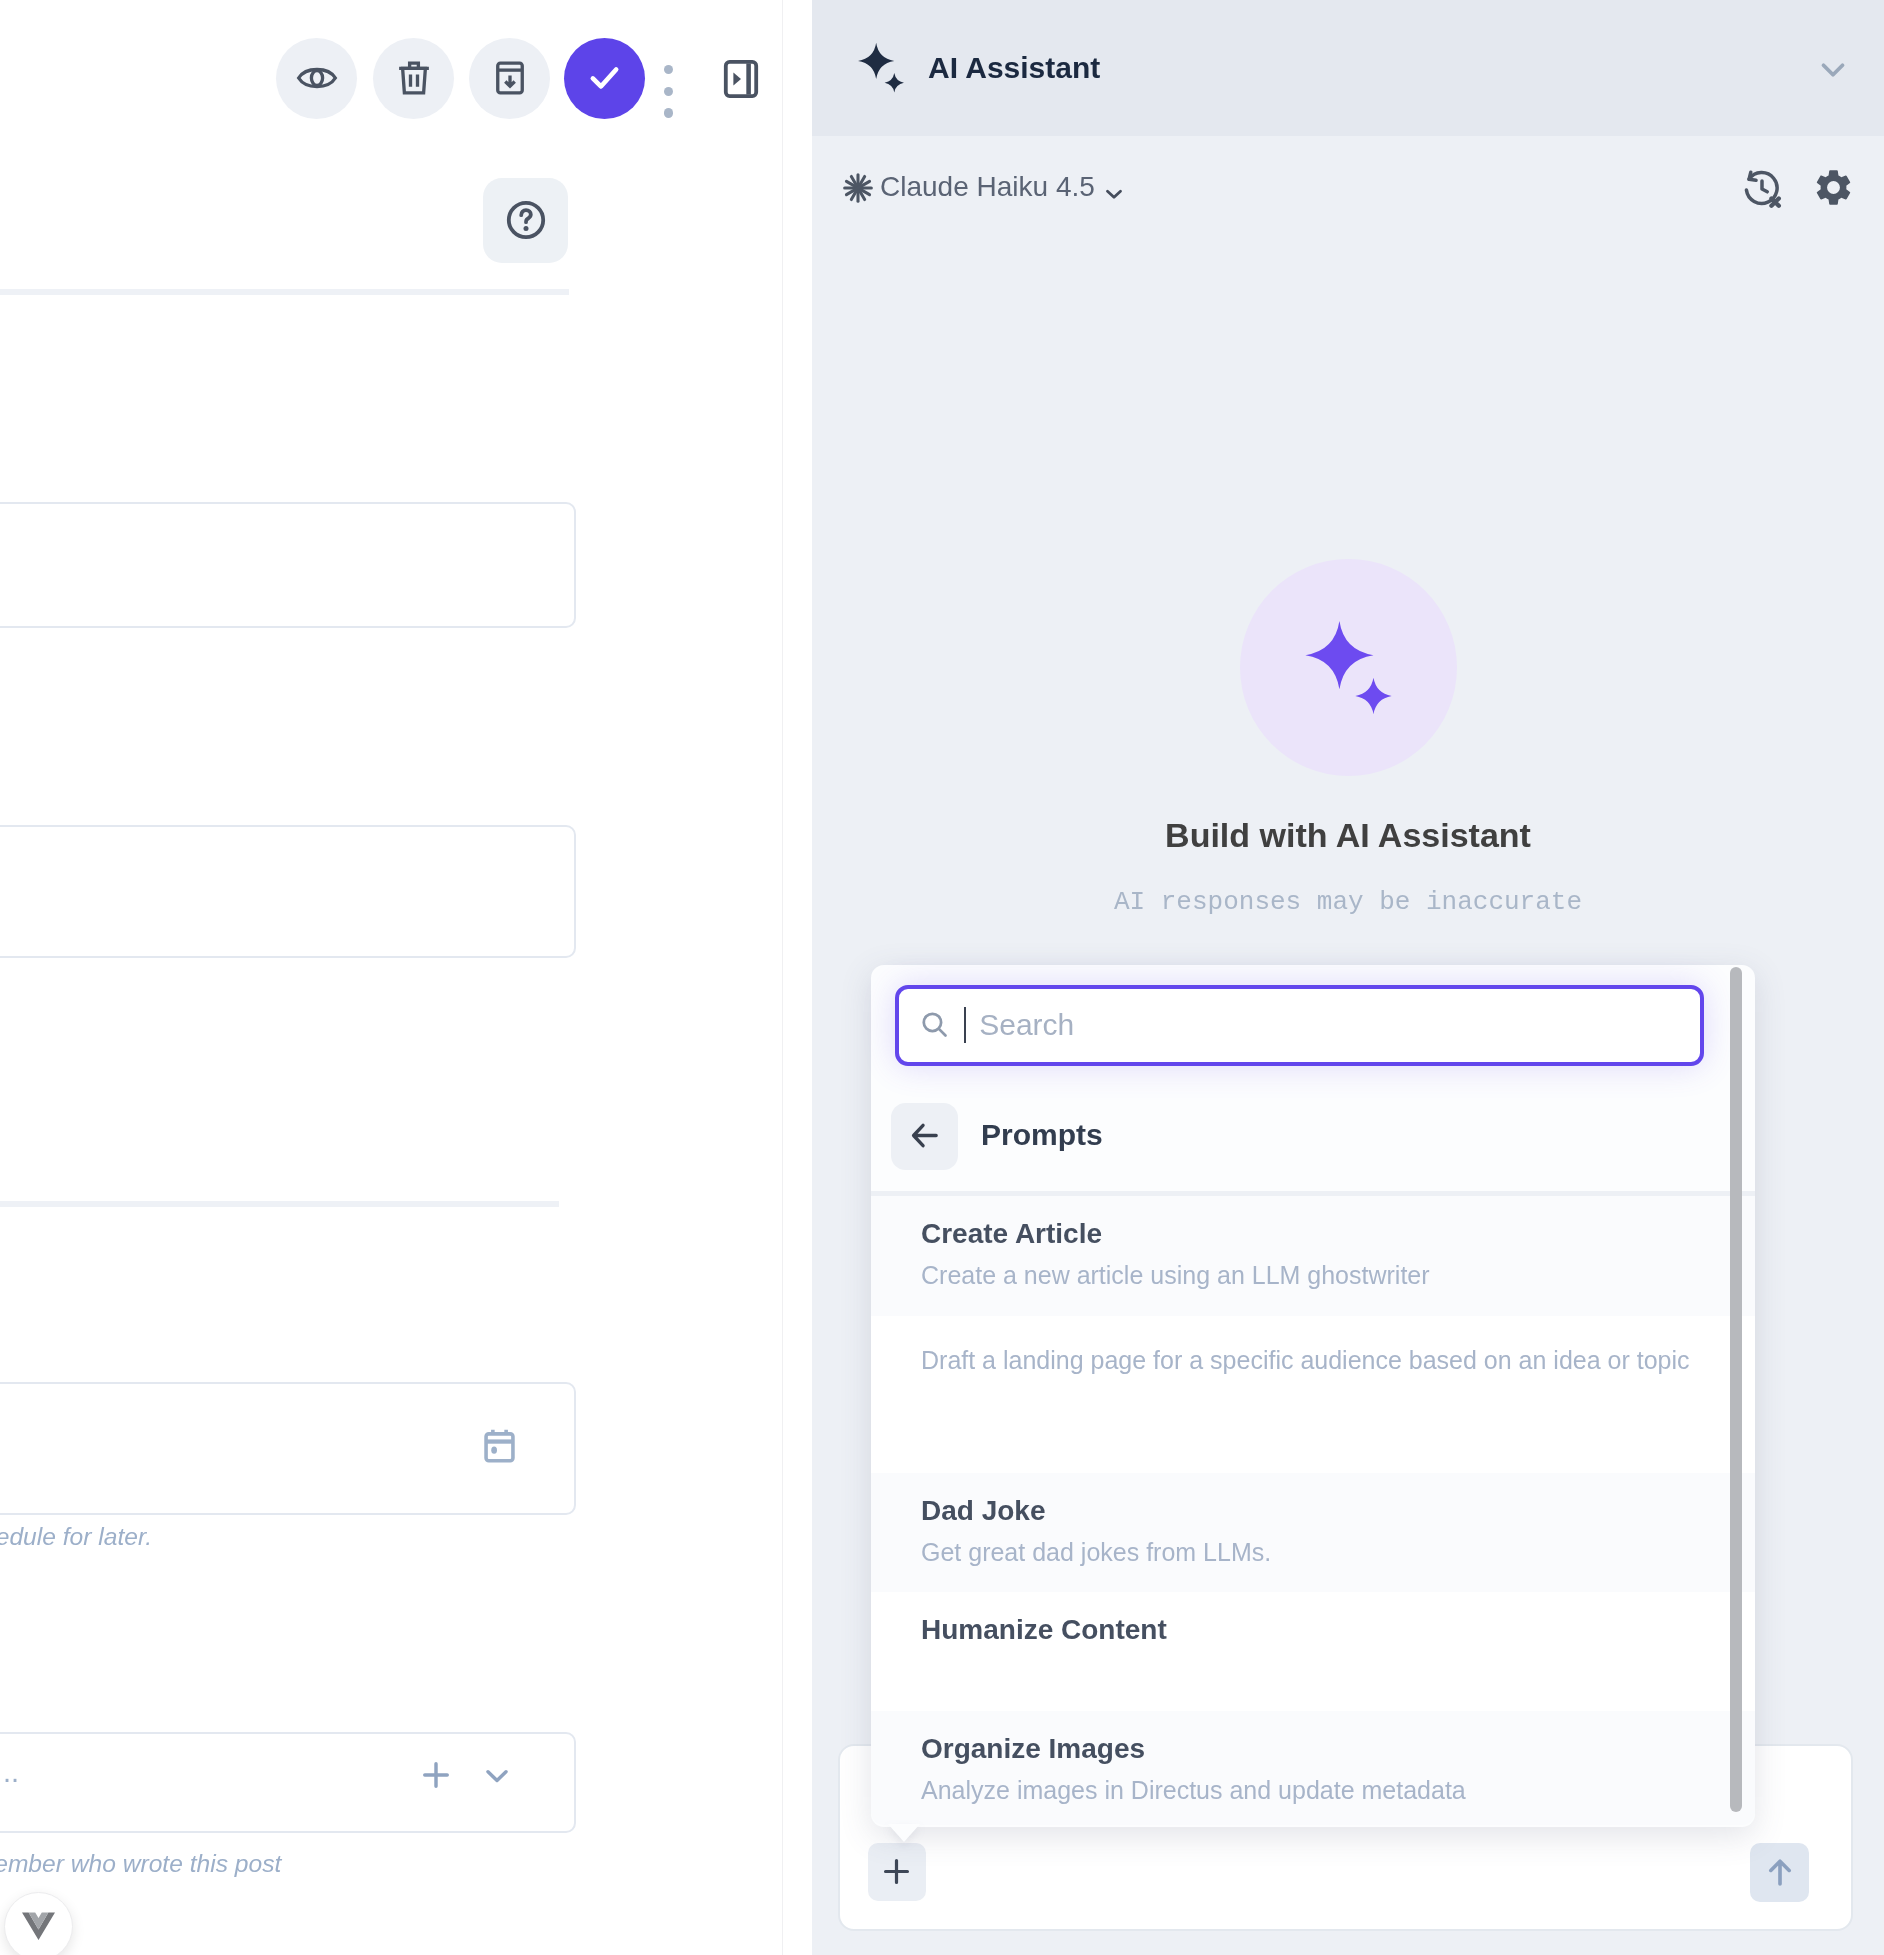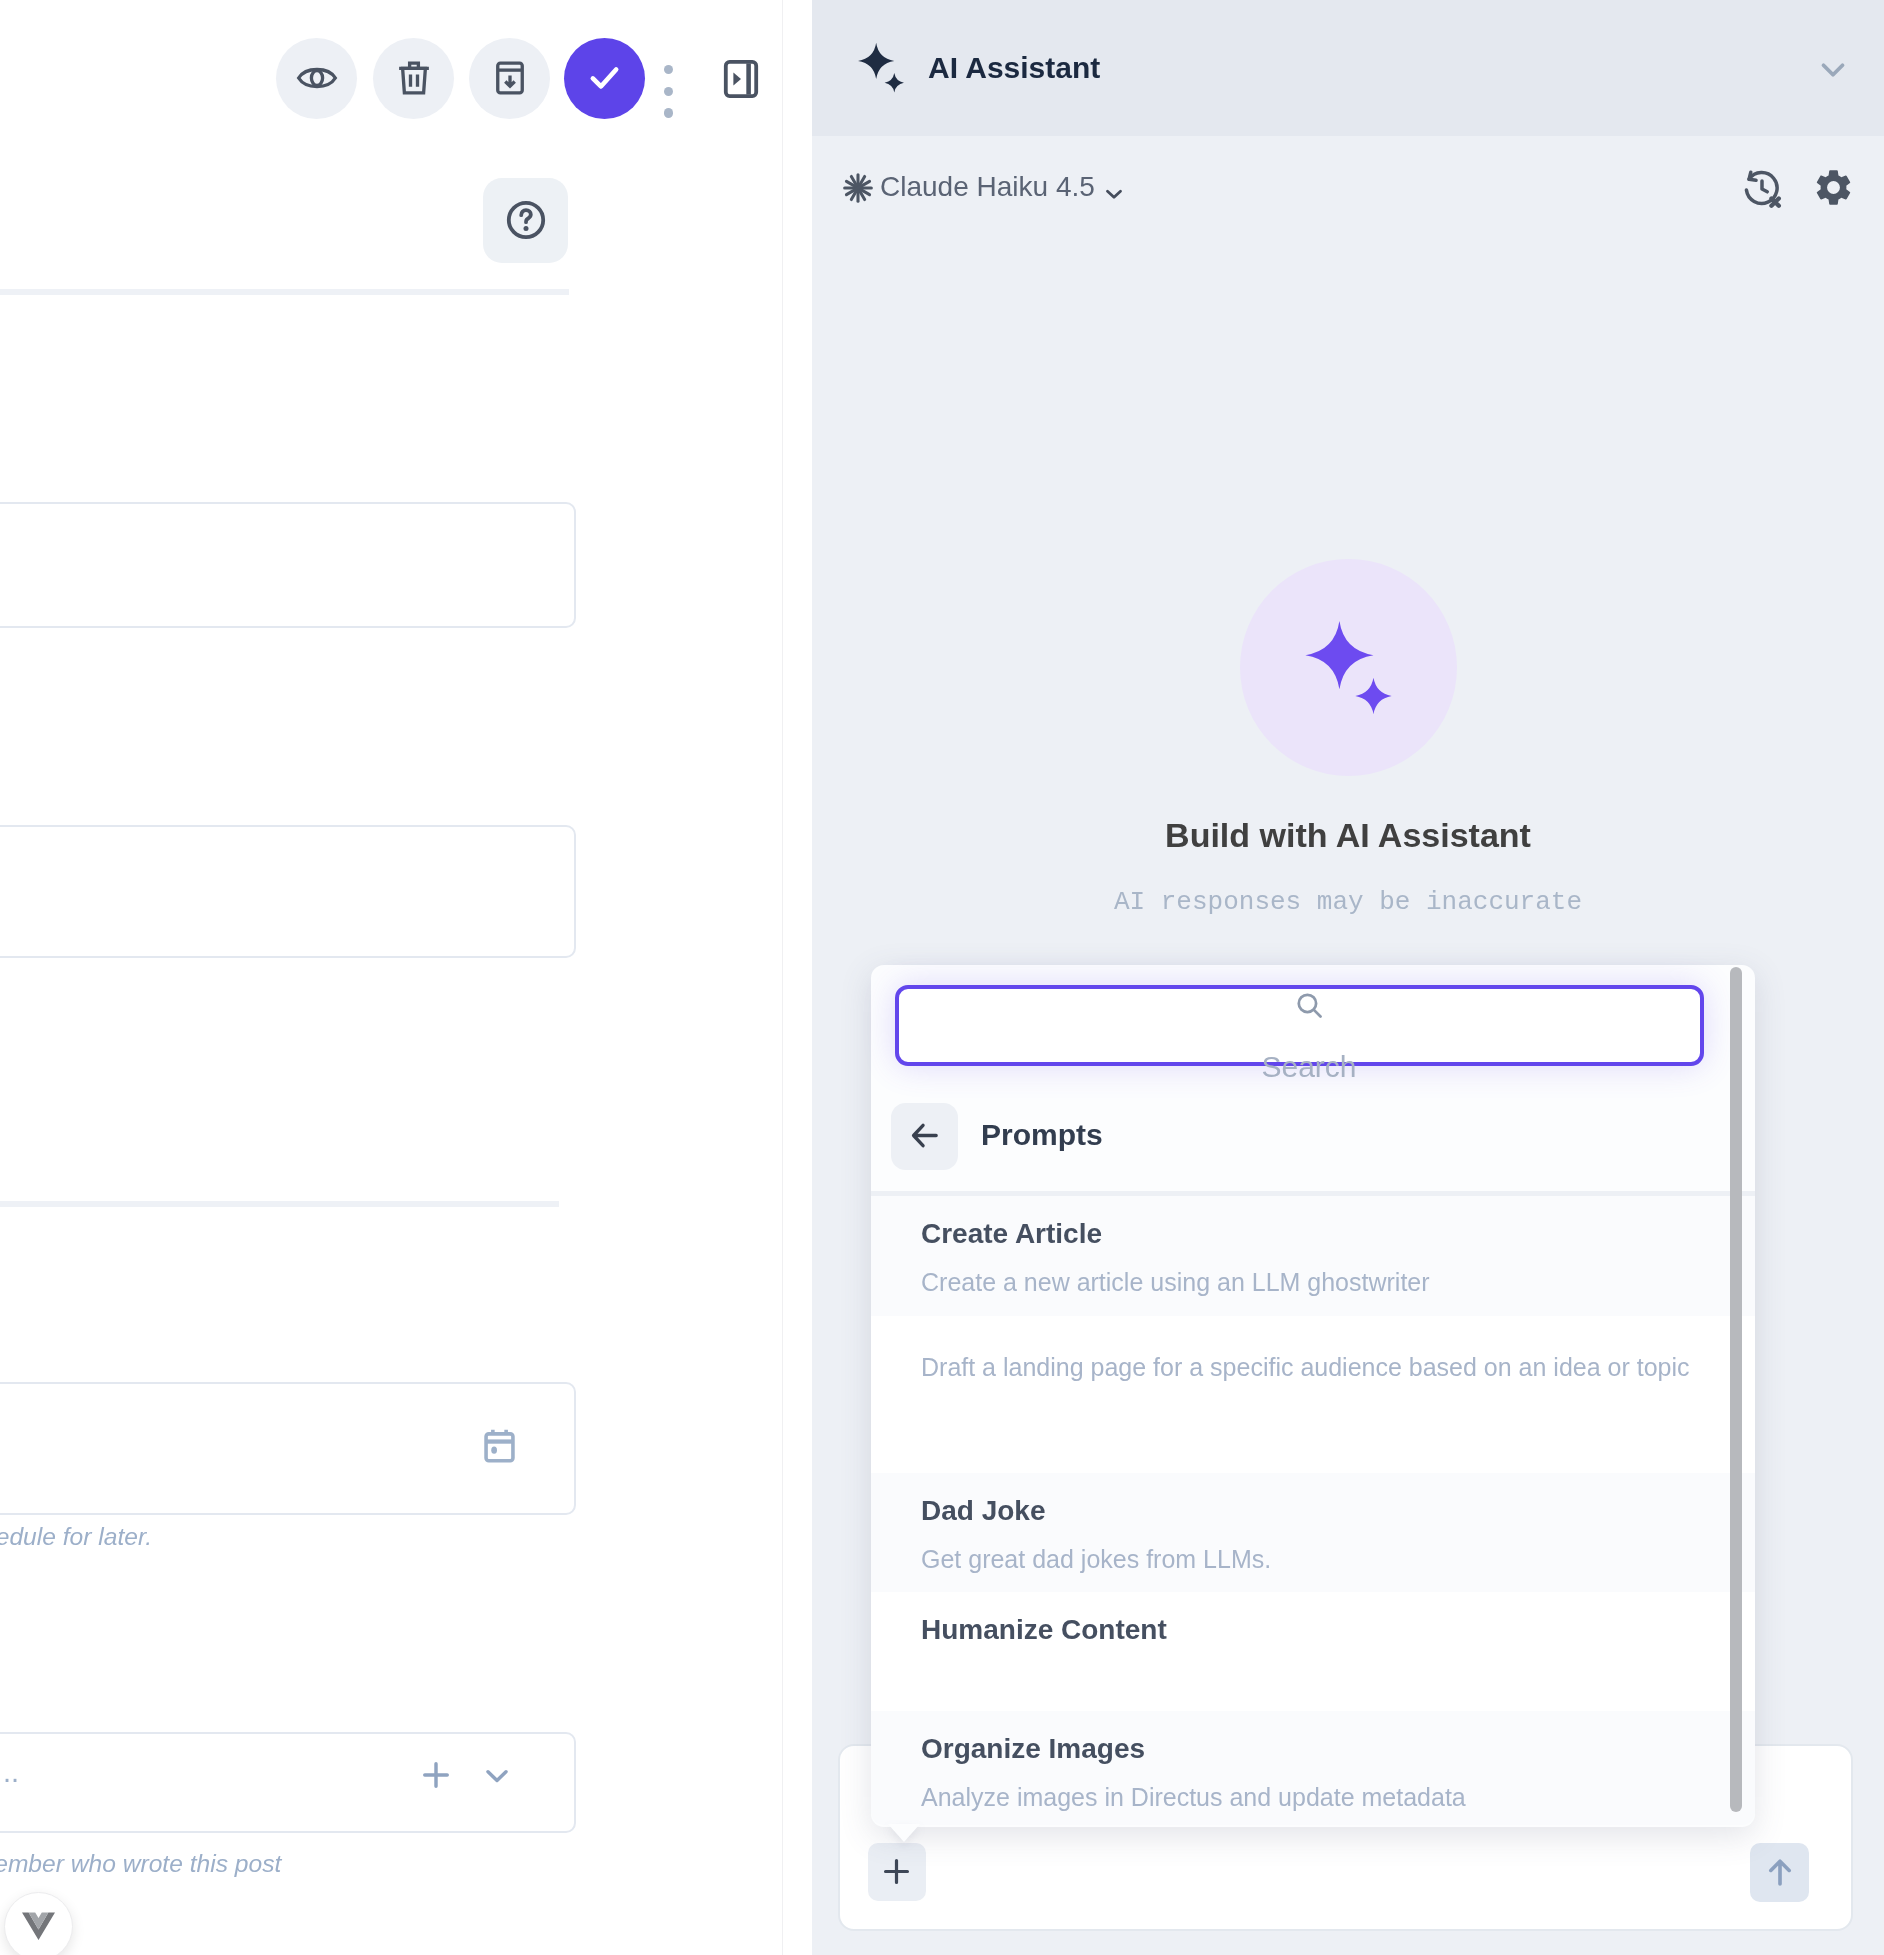--- a/index.html
+++ b/index.html
@@ -49,31 +49,31 @@
 
   
   .dropdown{position:absolute;left:871px;top:965px;width:884px;height:862px;background:#fcfdfe;
             border-radius:13px;box-shadow:0 8.7px 32px rgba(80,90,120,.16);z-index:3;}
   .dd-tail{position:absolute;left:888px;top:1824px;width:0;height:0;z-index:3;
            border-left:16.6px solid transparent;border-right:16.6px solid transparent;
            border-top:18px solid #fcfdfe;filter:drop-shadow(0 4.3px 4.3px rgba(80,90,120,.10));}
   .search-box{position:absolute;left:24px;top:19.5px;width:809px;height:81px;background:#fff;
               border:4.3px solid #6246ec;border-radius:13px;box-sizing:border-box;
               box-shadow:0 0 33px rgba(98,70,236,.20);display:flex;align-items:center;
-              padding-left:19px;gap:13px;flex-direction:column;}
+              padding-left:19px;gap:13px;}
   .search-caret{width:2.2px;height:36px;background:#3a4150;}
   .search-ph{font-size:30px;color:#a6b1c3;}
   .back-btn{position:absolute;left:20px;top:138px;width:67px;height:67px;border-radius:14.5px;
             background:#edf0f5;display:flex;align-items:center;justify-content:center;}
   .dd-title{position:absolute;left:110px;top:153px;font-size:30px;font-weight:700;color:#323d4f;}
   .dd-divider{position:absolute;left:0;top:226px;width:100%;height:5px;background:#edf0f5;}
   .dd-rows{position:absolute;left:0;top:231px;width:100%;}
   .dd-row{box-sizing:border-box;padding:20px 51px 0 50px;}
   .dd-row .t{font-size:28px;font-weight:600;color:#454f60;line-height:35px;}
-  .dd-row .d{margin-top:12px;font-size:25px;color:#a7b4c9;line-height:38px;max-width:803px;}
+  .dd-row .d{margin-top:5px;font-size:25px;color:#a7b4c9;line-height:38px;max-width:803px;}
   .row-a{background:#fafbfd;}
   .row-b{background:#ffffff;}
   .h1x{height:120px;} .h2x{height:157px;} .h3x{height:119px;} .h5x{height:114px;border-radius:0 0 13px 13px;}
   .dd-scroll{position:absolute;left:859px;top:2.2px;width:12.3px;height:845px;background:#b7b9bd;border-radius:6.5px;}
 
   
   .composer{position:absolute;left:838px;top:1744px;width:1015px;height:187px;background:#fff;
             border:2.2px solid #e3e8ee;border-radius:16px;box-sizing:border-box;z-index:2;}
   .attach-btn{position:absolute;left:27.5px;top:97px;width:58px;height:58px;border-radius:10px;
               background:#eaeef4;display:flex;align-items:center;justify-content:center;}

